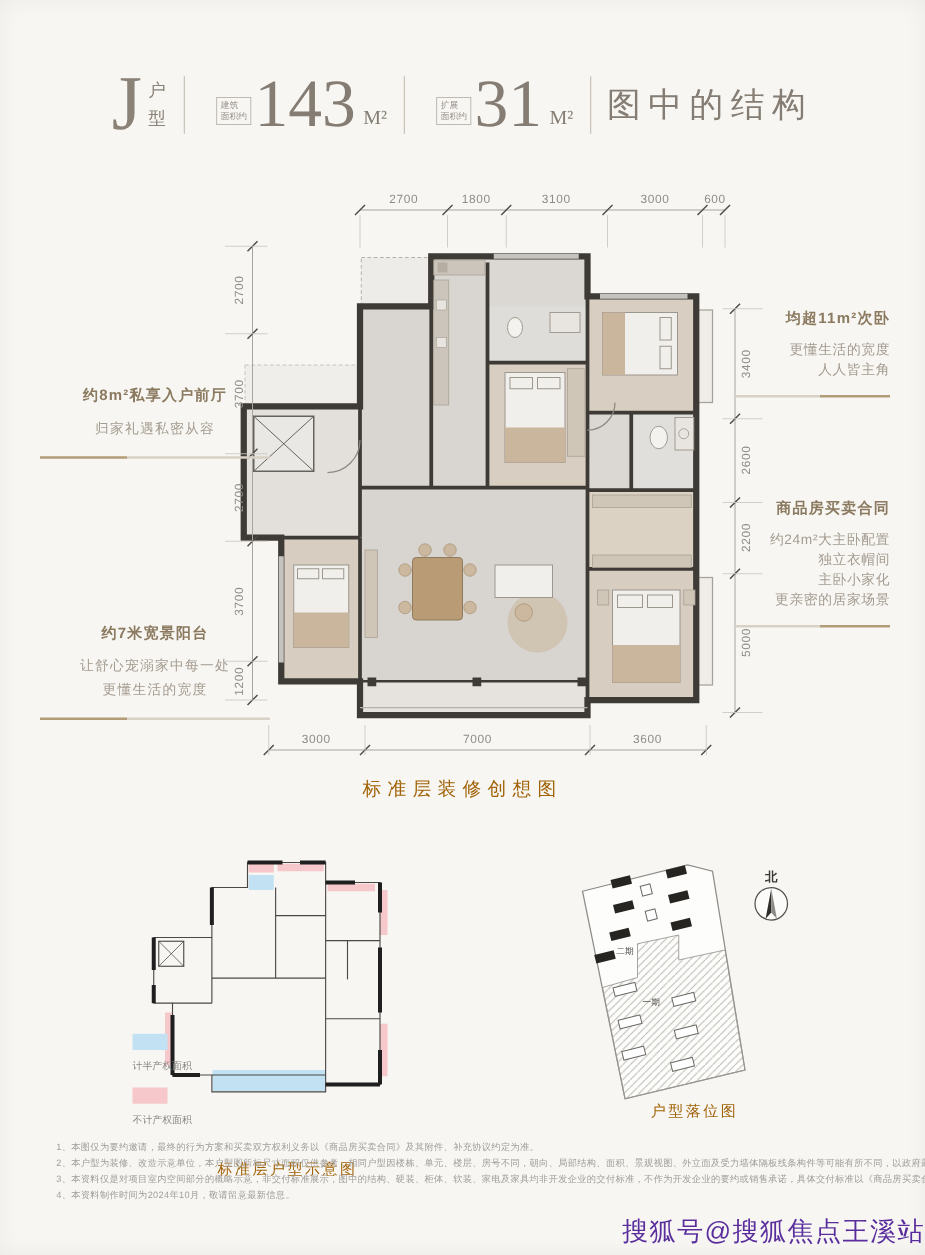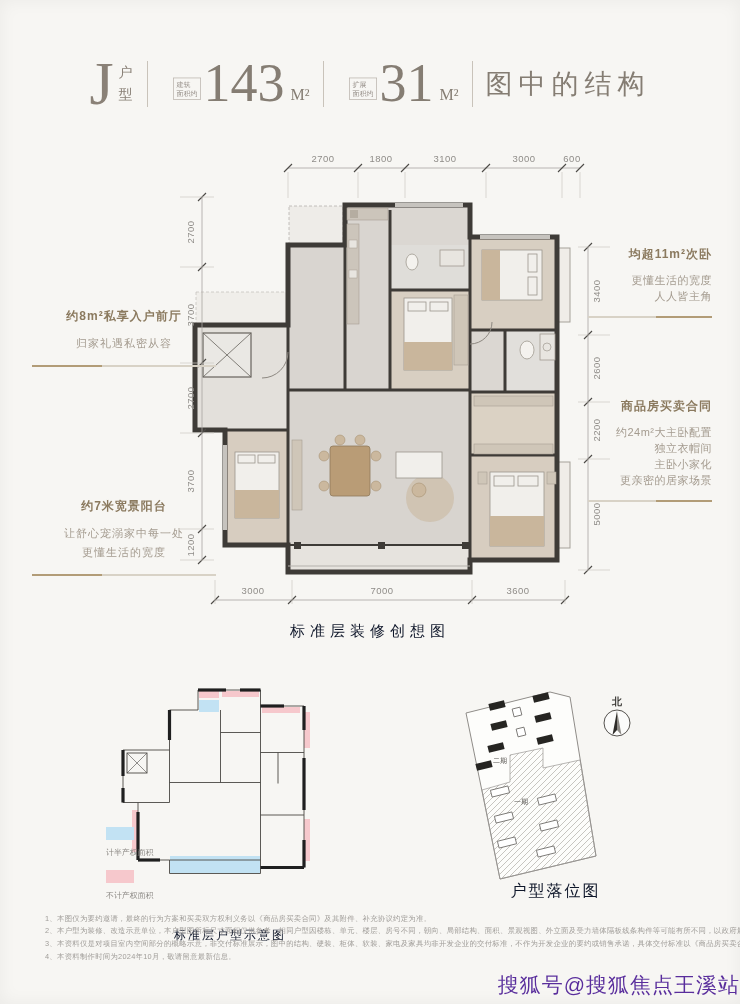--- a/index.html
+++ b/index.html
@@ -27,24 +27,24 @@
   .ann{position:absolute;color:#a49b8f;}
   .ann.l{left:32px;width:184px;text-align:center;}
   .ann.r{left:588px;width:124px;text-align:right;}
   .ann-title{font-size:12px;font-weight:bold;color:#8b7a5f;letter-spacing:1px;margin-bottom:9px;}
   .ann-line{font-size:11px;line-height:19px;letter-spacing:1px;}
   .ann.r .ann-line{line-height:16px;letter-spacing:.5px;}
   .ann-rule{height:2px;margin-top:12px;background:linear-gradient(to right,#b29c77 0 38%,#d8d2c6 38% 100%);}
   .ann.r .ann-rule{background:linear-gradient(to left,#b29c77 0 45%,#d8d2c6 45% 100%);}
 
   
-  .caption{position:absolute;text-align:center;color:#0f172a;}
+  .caption{position:absolute;text-align:center;color:#a16207;}
   #cap-main{left:0;right:0;top:622px;font-size:15px;letter-spacing:5px;}
   #cap-schematic{left:110px;width:240px;top:927px;font-size:12px;letter-spacing:2px;}
-  #cap-site{left:468px;width:175px;top:881px;font-size:16px;letter-spacing:2px;}
+  #cap-site{left:468px;width:175px;top:881px;font-size:12px;letter-spacing:2px;}
 
   .legend{position:absolute;left:74px;top:827px;color:#8b8884;margin-left:32px;}
   .sw{width:28px;height:13px;margin-bottom:5px;}
   .sw.blue{background:#c2e2f3;}
   .sw.pink{background:#f6c8cc;}
   .legend-label{font-size:11px;transform:scale(.72);transform-origin:0 50%;
                 white-space:nowrap;margin:0 0 10px;}
 
   .notes{position:absolute;left:45px;top:914px;width:1010px;transform:scale(.67);
          transform-origin:0 0;color:#a09d99;}

